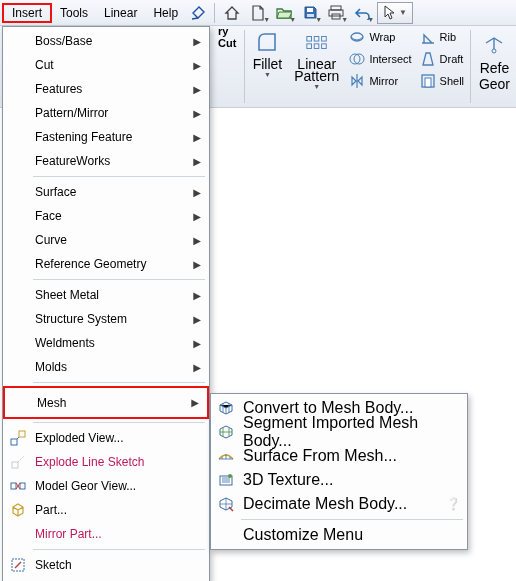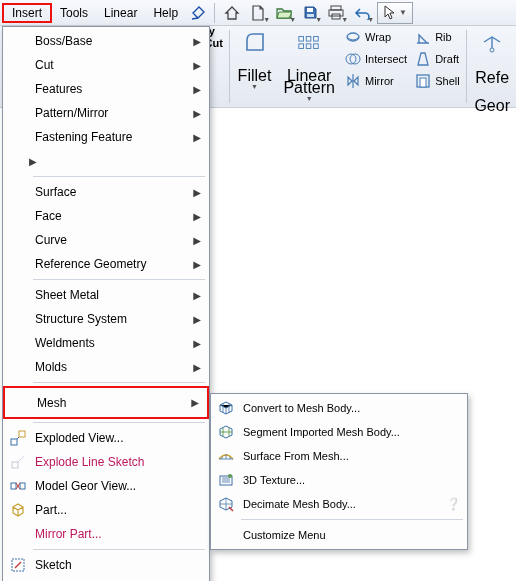--- a/index.html
+++ b/index.html
@@ -54,21 +54,21 @@
     height:82px;
     background:linear-gradient(#f3f6fb,#e4e9f1);
     border-bottom:1px solid #c8cdd6;
     display:flex;
     z-index:4;
   }
   .ribbon .rcol {
     display:flex; flex-direction:column; align-items:center;
     padding:4px 6px 2px 6px;
   }
-  .ribbon .rlabel { font-size:16px; margin-top:16px; text-align:center; line-height:12px;}
+  .ribbon .rlabel { font-size:14px; margin-top:4px; text-align:center; line-height:12px;}
   .ribbon .ricon { width:24px; height:24px; display:flex;align-items:center;justify-content:center;}
   .ribbon .smallrow { display:flex; align-items:center; height:22px; gap:4px; padding:0 4px;}
   .ribbon .smallrow span.l { font-size:11px;}
   .ribbon .vsep{width:1px;background:#c3cad4;margin:4px 2px;}
   .ribbon .dd2{font-size:7px;color:#555;margin-top:1px;}
 
   
   .canvas {
     position:absolute;
     top:108px; left:0; right:0; bottom:0;
@@ -117,21 +117,21 @@
     border:1px solid #8a95a6;
     box-shadow:2px 3px 6px rgba(0,0,0,.25);
     z-index:21;
     padding:2px 0;
   }
   .submenu .row {
     display:flex; align-items:center;
     height:24px; padding:0 6px 0 4px;
   }
   .submenu .row .ic{width:22px;flex:0 0 22px;display:flex;align-items:center;justify-content:center;}
-  .submenu .row .lbl{flex:1;padding-left:6px;font-size:11px;}
+  .submenu .row .lbl{flex:1;padding-left:6px;font-size:16px;}
   .submenu .row .help{font-size:12px;color:#2a5db0;}
   .submenu .divider{height:1px;background:#cfd5dd;margin:3px 4px 3px 30px;}
 
   svg { display:block; }
 </style>
 </head>
 <body>
 
 <div class="menubar">
   <div class="mitem active">Insert</div>
@@ -321,20 +321,21 @@
       <span class="lbl">Pattern/Mirror</span>
       <span class="arr">▶</span>
     </div>
     <div class="row">
       <span class="ic"></span>
       <span class="lbl">Fastening Feature</span>
       <span class="arr">▶</span>
     </div>
     <div class="row">
       <span class="ic"></span>
+      <span class="lbl">FeatureWorks</span>
       <span class="arr">▶</span>
     </div>
     <div class="divider"></div>
     <div class="row">
       <span class="ic"></span>
       <span class="lbl">Surface</span>
       <span class="arr">▶</span>
     </div>
     <div class="row">
       <span class="ic"></span>

